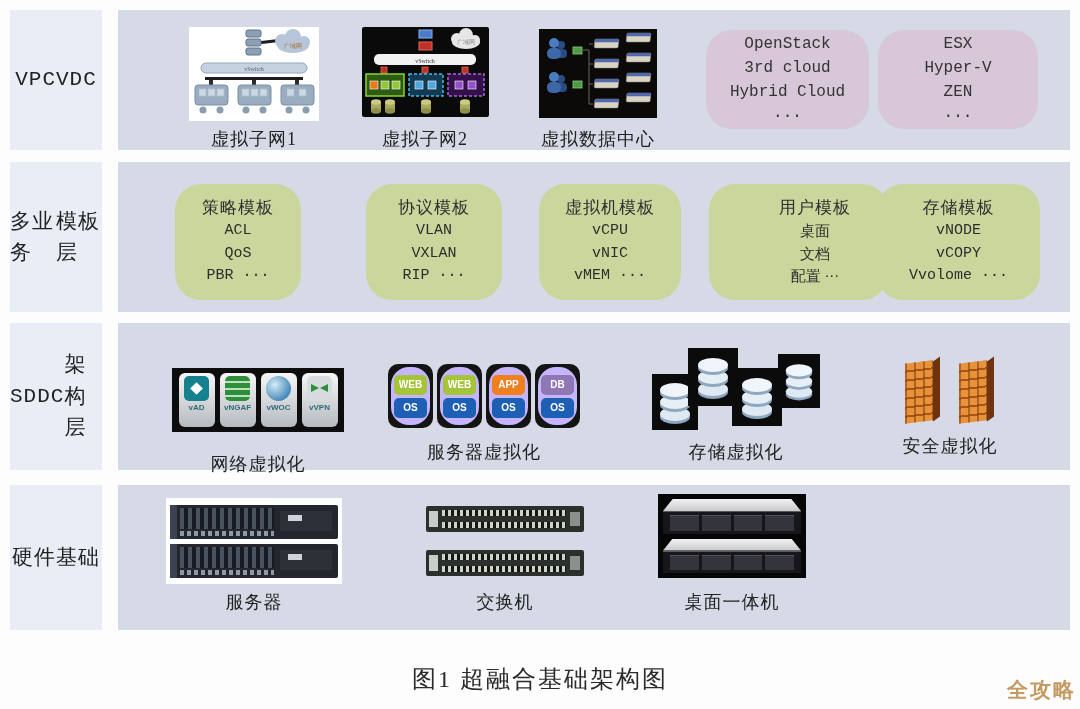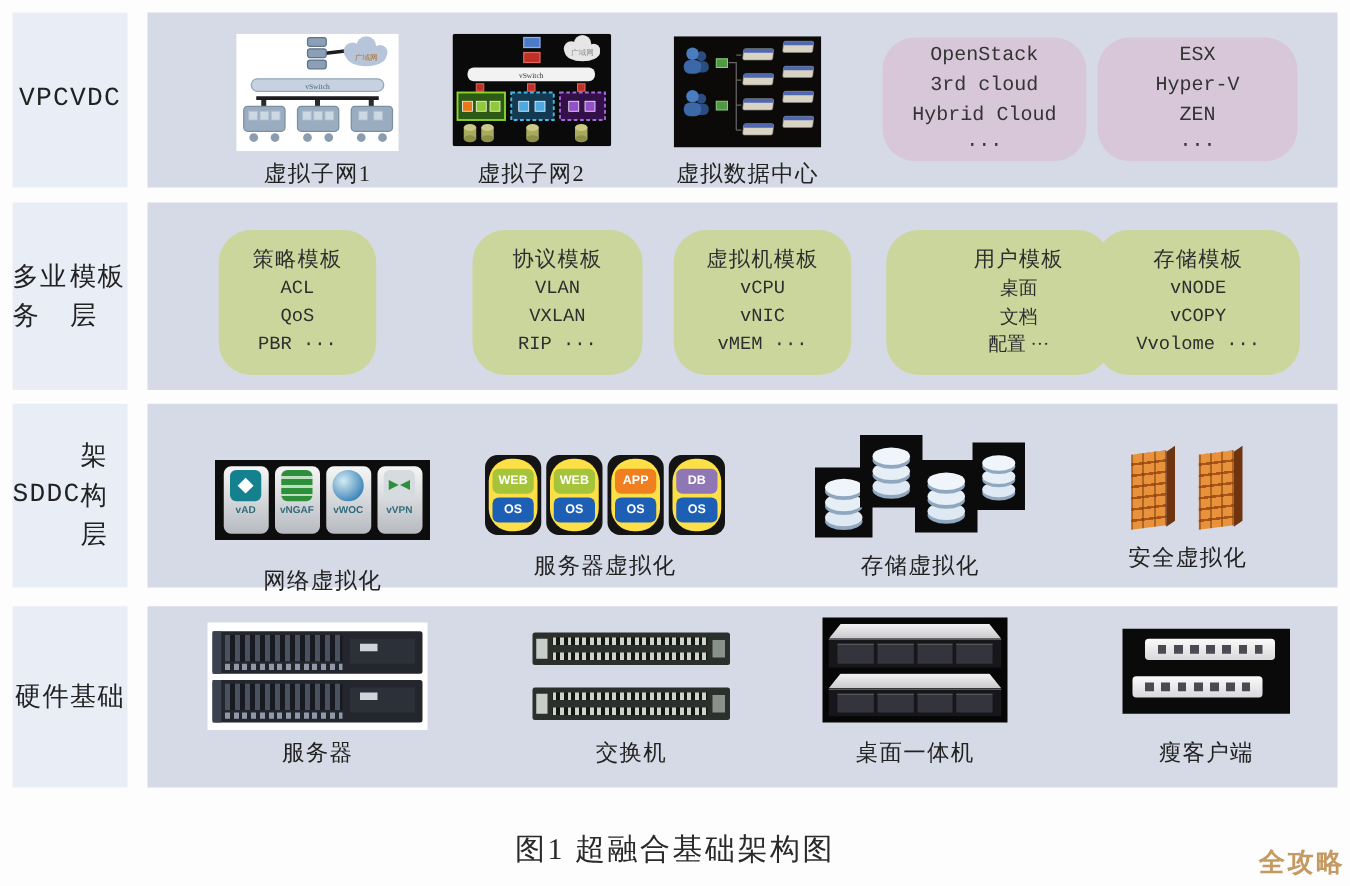--- a/index.html
+++ b/index.html
@@ -24,40 +24,40 @@
   .cloud-box{position:absolute;background:#d7c7d8;border-radius:26px;display:flex;flex-direction:column;
              justify-content:center;align-items:center;font-size:16px;line-height:1.5;color:#333;}
   .cb1{left:588px;top:20px;width:163px;height:99px;}
   .cb2{left:760px;top:20px;width:160px;height:99px;}
 
   
   .tmpl-box{position:absolute;top:22px;height:116px;background:#cbd69d;border-radius:26px;
             display:flex;flex-direction:column;justify-content:center;align-items:center;color:#2e2e2e;}
   .tmpl-title{font-size:17px;letter-spacing:1px;margin-bottom:1px;}
   .tmpl-item{font-size:15px;line-height:1.5;}
-  .tb1{left:57px;width:126px;} .tb2{left:248px;width:136px;margin-left:12px;} .tb3{left:421px;width:142px;}
+  .tb1{left:57px;width:126px;} .tb2{left:248px;width:136px;} .tb3{left:421px;width:142px;}
   .tb4{left:591px;width:146px;padding-left:33px;} .tb5{left:759px;width:163px;}
 
   
   .netv{width:172px;height:64px;background:#0d0d0d;display:flex;align-items:center;justify-content:center;gap:5px;}
   .netv-tile{width:36px;height:54px;border-radius:6px;background:linear-gradient(#f6f6f6,#b6bac0);
              display:flex;flex-direction:column;align-items:center;padding-top:3px;box-sizing:border-box;}
   .netv-ico{width:25px;height:25px;border-radius:5px;margin-bottom:2px;position:relative;}
   .ico-vad{background:#15818f;} .ico-vngaf{background:repeating-linear-gradient(180deg,#2e8f3a 0 5px,#bfe0c0 5px 7px);}
   .ico-vwoc{background:radial-gradient(circle at 35% 35%,#d3ebf4,#3f86b8 75%);border-radius:50%;}
   .ico-vvpn{background:#d6dbe0;}
   .diamond{position:absolute;left:8px;top:8px;width:9px;height:9px;background:#fff;transform:rotate(45deg);}
   .tri-r{position:absolute;left:4px;top:8px;width:0;height:0;border-top:4px solid transparent;border-bottom:4px solid transparent;border-left:8px solid #2e8f3a;}
   .tri-l{position:absolute;right:4px;top:8px;width:0;height:0;border-top:4px solid transparent;border-bottom:4px solid transparent;border-right:8px solid #2e8f3a;}
   .netv-lab{font-size:8px;font-weight:bold;color:#2f6b7a;font-family:"Liberation Sans",sans-serif;}
 
   
   .srvv{width:192px;height:68px;display:flex;gap:4px;align-items:center;justify-content:center;}
   .srvv-tile{width:45px;height:64px;background:#141414;border-radius:10px;padding:3px;box-sizing:border-box;}
-  .srvv-in{width:100%;height:100%;background:#fde047;border-radius:18px;display:flex;flex-direction:column;
+  .srvv-in{width:100%;height:100%;background:#c4b5fd;border-radius:18px;display:flex;flex-direction:column;
            justify-content:center;align-items:center;gap:3px;}
   .pill{width:33px;height:20px;border-radius:5px;display:flex;align-items:center;justify-content:center;
         color:#fff;font-size:10px;font-weight:bold;font-family:"Liberation Sans",sans-serif;}
   .pill-web{background:#a6c43a;} .pill-app{background:#ef7f1f;} .pill-db{background:#8f77b5;} .pill-os{background:#1d5fb5;}
 
   
   .stov{position:relative;width:168px;height:84px;}
   .stov-tile{position:absolute;background:#0b0b0b;display:flex;align-items:center;justify-content:center;}
   .st1{left:0;top:26px;width:46px;height:56px;} .st2{left:36px;top:0;width:50px;height:58px;}
   .st3{left:80px;top:20px;width:50px;height:58px;} .st4{left:126px;top:6px;width:42px;height:54px;}
@@ -523,29 +523,18 @@
                 <div class="aio-mod"></div>
                 <div class="aio-mod"></div>
                 <div class="aio-mod"></div>
                 <div class="aio-mod"></div>
               </div>
             </div>
         </div>
         <div class="fig-caption" style="margin-top:12px;">桌面一体机</div>
       </div>
 
-      <div class="item" style="left:780px;top:18px;">
-        <div class="hw-thin">
-          <div class="tc-unit tc1">
-              <div class="tc-ports"></div>
-            </div>
-          <div class="tc-unit tc2">
-              <div class="tc-ports"></div>
-            </div>
-        </div>
-        <div class="fig-caption" style="margin-top:19px;">瘦客户端</div>
-      </div>
     </div>
   </div>
 
   <div class="main-caption">图1  超融合基础架构图</div>
   <div class="watermark">全攻略</div>
 </div>
 
 </body></html>

